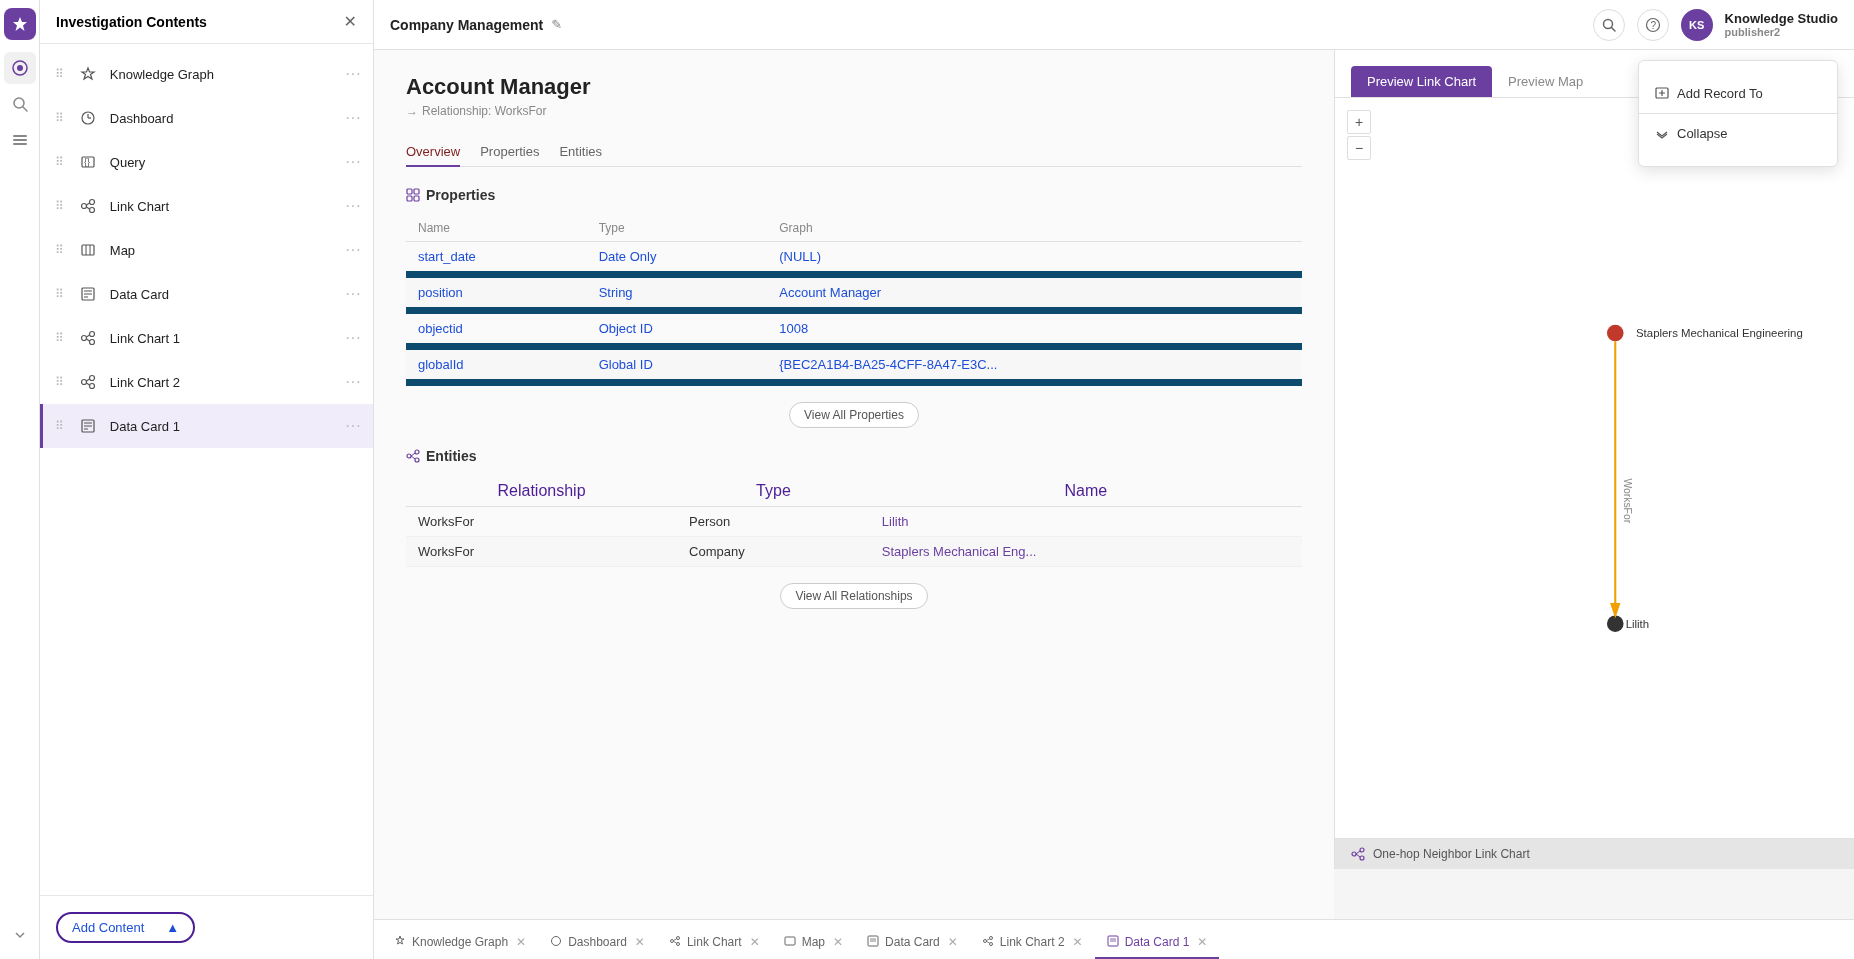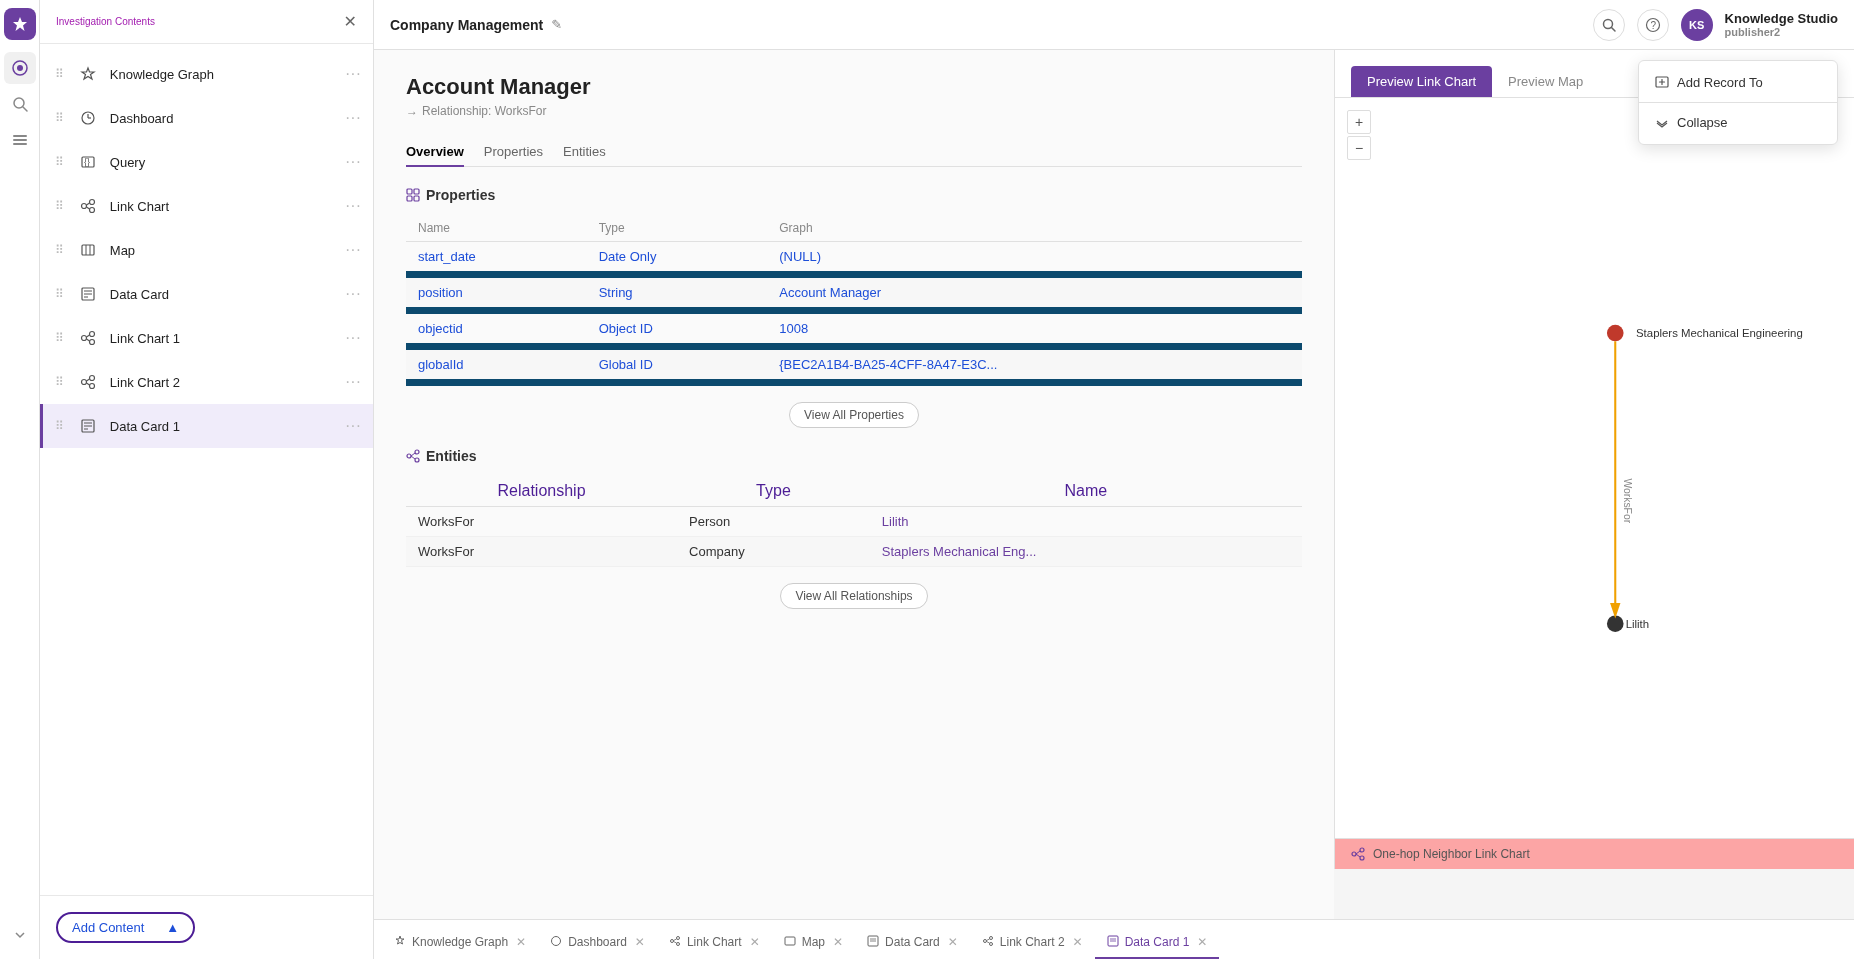--- a/index.html
+++ b/index.html
@@ -7,21 +7,21 @@
 
     
     .icon-bar { width: 40px; background: #fff; border-right: 1px solid #e0e0e0; display: flex; flex-direction: column; align-items: center; padding-top: 8px; gap: 4px; z-index: 10; }
     .icon-bar-item { width: 32px; height: 32px; display: flex; align-items: center; justify-content: center; border-radius: 6px; cursor: pointer; color: #666; font-size: 16px; }
     .icon-bar-item:hover, .icon-bar-item.active { background: #f0f0f0; }
     .icon-bar-logo { width: 32px; height: 32px; background: #6b3fa0; border-radius: 8px; display: flex; align-items: center; justify-content: center; margin-bottom: 8px; }
 
     
     .sidebar { width: 334px; background: #fff; border-right: 1px solid #e0e0e0; display: flex; flex-direction: column; height: 100%; }
     .sidebar-header { display: flex; align-items: center; justify-content: space-between; padding: 12px 16px; border-bottom: 1px solid #e8e8e8; }
-    .sidebar-header-title { font-size: 10px; font-weight: 400; color: #a21caf; }
+    .sidebar-header-title { font-size: 14px; font-weight: 700; color: #000000; }
     .sidebar-close { cursor: pointer; color: #666; font-size: 16px; }
     .sidebar-items { flex: 1; overflow-y: auto; padding: 8px 0; }
     .sidebar-item { display: flex; align-items: center; padding: 10px 12px; cursor: pointer; border-left: 3px solid transparent; gap: 10px; }
     .sidebar-item.active { border-left-color: #6b3fa0; background: #f0ecfa; }
     .sidebar-item-drag { color: #bbb; font-size: 12px; margin-right: 2px; }
     .sidebar-item-icon { width: 24px; height: 24px; display: flex; align-items: center; justify-content: center; color: #555; flex-shrink: 0; }
     .sidebar-item-label { flex: 1; font-size: 13px; color: #222; }
     .sidebar-item-menu { color: #bbb; font-size: 16px; cursor: pointer; }
     .sidebar-footer { padding: 16px; border-top: 1px solid #e8e8e8; }
     .add-content-btn { border: 2px solid #4c1d95; color: #1d4ed8; background: #fff; padding: 6px 14px; border-radius: 20px; cursor: pointer; font-size: 13px; display: flex; align-items: center; gap: 22px; }
@@ -42,21 +42,21 @@
 
     
     .content-area { flex: 1; display: flex; flex-direction: column; overflow: hidden; position: relative; }
 
     
     .detail-panel { flex: 1; background: #fafafa; padding: 24px 32px; overflow-y: auto; position: relative; }
     .detail-title { font-size: 22px; font-weight: 600; color: #222; margin-bottom: 4px; }
     .detail-subtitle { font-size: 12px; color: #888; margin-bottom: 20px; display: flex; align-items: center; gap: 4px; }
     .detail-tabs { display: flex; gap: 20px; border-bottom: 1px solid #e0e0e0; margin-bottom: 20px; }
     .detail-tab { padding: 6px 0; font-size: 13px; color: #666; cursor: pointer; border-bottom: 2px solid transparent; margin-bottom: -1px; }
-    .detail-tab.active { color: #000000; border-bottom-color: #6b3fa0; font-weight: 700; }
+    .detail-tab.active { color: #7f1d1d; border-bottom-color: #6b3fa0; font-weight: 400; }
 
     
     .section-title { font-size: 14px; font-weight: 600; color: #333; margin-bottom: 12px; display: flex; align-items: center; gap: 6px; }
     .properties-table { width: 100%; border-collapse: collapse; margin-bottom: 16px; }
     .properties-table th { text-align: left; padding: 6px 12px; font-size: 12px; color: #888; font-weight: 500; border-bottom: 1px solid #e0e0e0; }
     .properties-table td { padding: 7px 12px; font-size: 13px; color: #1d4ed8; border-bottom: 7px solid #0c4a6e; }
     .properties-table tr:nth-child(even) td { background: #f7f7f7; }
 
     .view-all-btn { border: 1px solid #ccc; color: #555; background: #fff; padding: 5px 14px; border-radius: 20px; cursor: pointer; font-size: 12px; display: block; margin: 8px auto 20px; }
 
@@ -73,31 +73,31 @@
     .preview-tab.active { background: #6b3fa0; color: #fff; }
     .preview-tab.inactive { color: #888; background: transparent; }
 
     .chart-area { flex: 1; position: relative; background: #fff; overflow: hidden; }
     .chart-controls { position: absolute; top: 12px; left: 12px; display: flex; flex-direction: column; gap: 2px; }
     .chart-btn { width: 24px; height: 24px; background: #fff; border: 1px solid #ddd; display: flex; align-items: center; justify-content: center; cursor: pointer; font-size: 14px; color: #555; border-radius: 2px; }
 
     
     .chart-svg { width: 100%; height: 100%; }
 
-    .one-hop-bar { background: #fca5a5; border-top: 1px solid #e0e0e0; padding: 8px 16px; display: flex; align-items: center; gap: 8px; font-size: 12px; color: #555; cursor: pointer; }
+    .one-hop-bar { background: #e5e5e5; border-top: 1px solid #e0e0e0; padding: 8px 16px; display: flex; align-items: center; gap: 8px; font-size: 12px; color: #555; cursor: pointer; }
 
     
     .bottom-tabs { height: 40px; background: #fff; border-top: 1px solid #e0e0e0; display: flex; align-items: flex-end; padding: 0 8px; flex-shrink: 0; overflow-x: auto; }
     .bottom-tab { display: flex; align-items: center; gap: 6px; padding: 8px 12px; font-size: 12px; color: #666; cursor: pointer; border-bottom: 2px solid transparent; white-space: nowrap; flex-shrink: 0; }
     .bottom-tab.active { color: #6b3fa0; border-bottom-color: #6b3fa0; }
     .bottom-tab-icon { font-size: 11px; }
     .bottom-tab-close { color: #aaa; font-size: 12px; margin-left: 2px; cursor: pointer; }
 
     
-    .dropdown-overlay { position: fixed; top: 60px; right: 16px; background: #fff; border: 1px solid #e0e0e0; border-radius: 6px; box-shadow: 0 4px 16px rgba(0,0,0,0.12); width: 200px; z-index: 100; padding: 4px 0; }
+    .dropdown-overlay { position: fixed; top: 60px; right: 16px; background: #fff; border: 1px solid #e0e0e0; border-radius: 6px; box-shadow: 0 4px 16px rgba(0,0,0,0.12); width: 200px; z-index: 100; padding: 15px 0; }
     .dropdown-item { padding: 10px 16px; font-size: 13px; color: #333; cursor: pointer; display: flex; align-items: center; gap: 8px; }
     .dropdown-divider { height: 1px; background: #e0e0e0; margin: 2px 0; }
   </style>
 </head>
 <body>
 
 <div class="icon-bar">
   <div class="icon-bar-logo">
     <svg width="18" height="18" viewBox="0 0 18 18" fill="none">
       <path d="M9 2L11 7H16L12 10.5L13.5 16L9 12.5L4.5 16L6 10.5L2 7H7L9 2Z" fill="white"></path>

